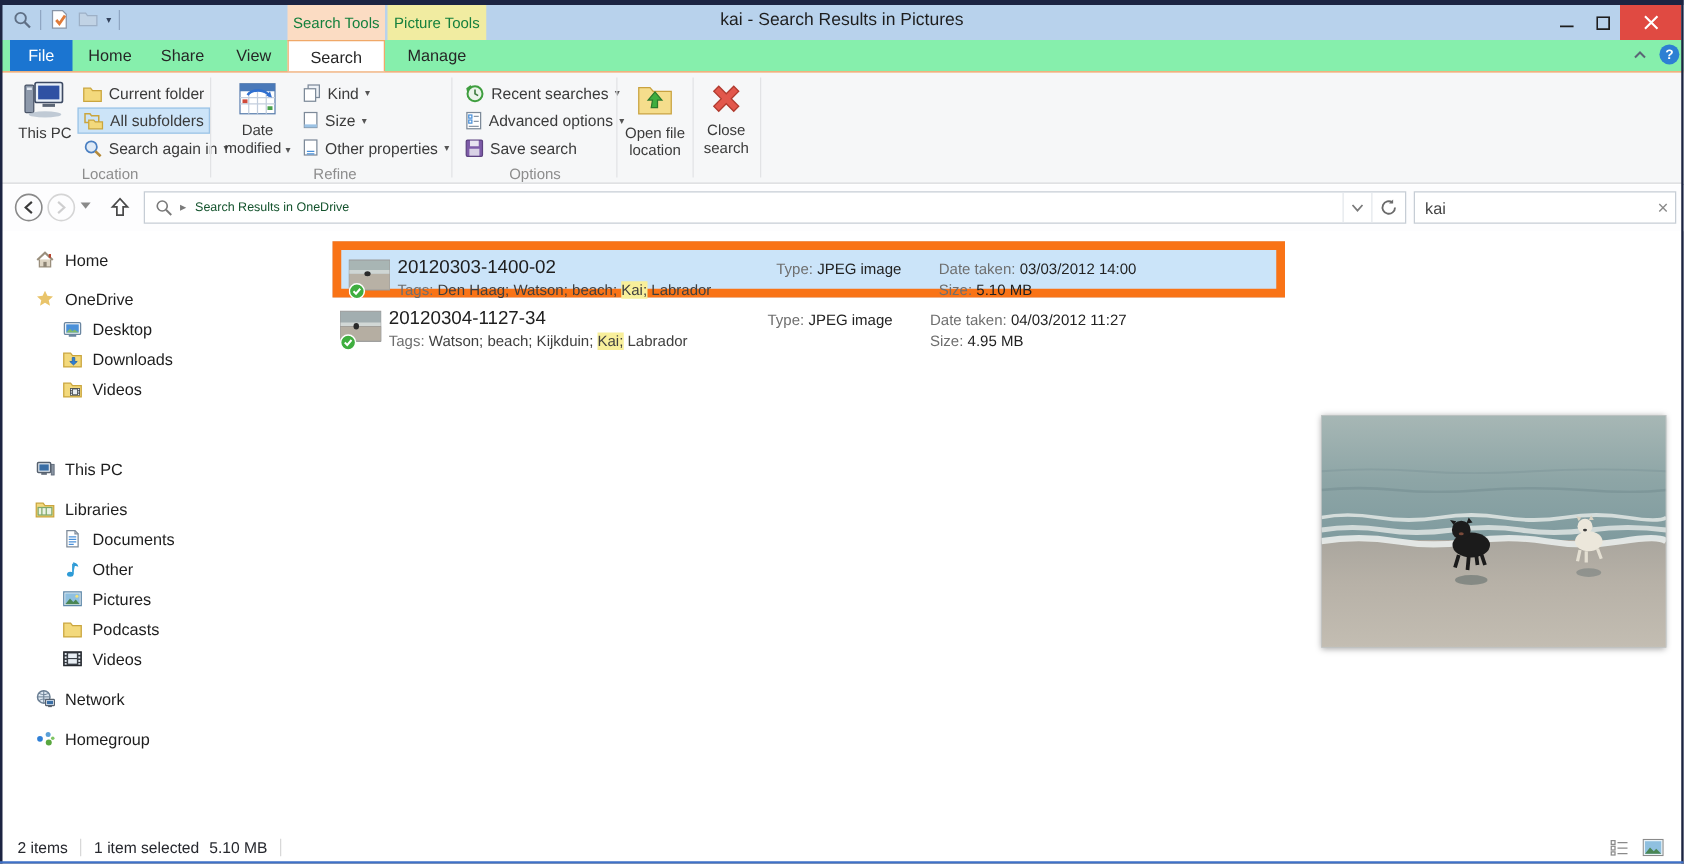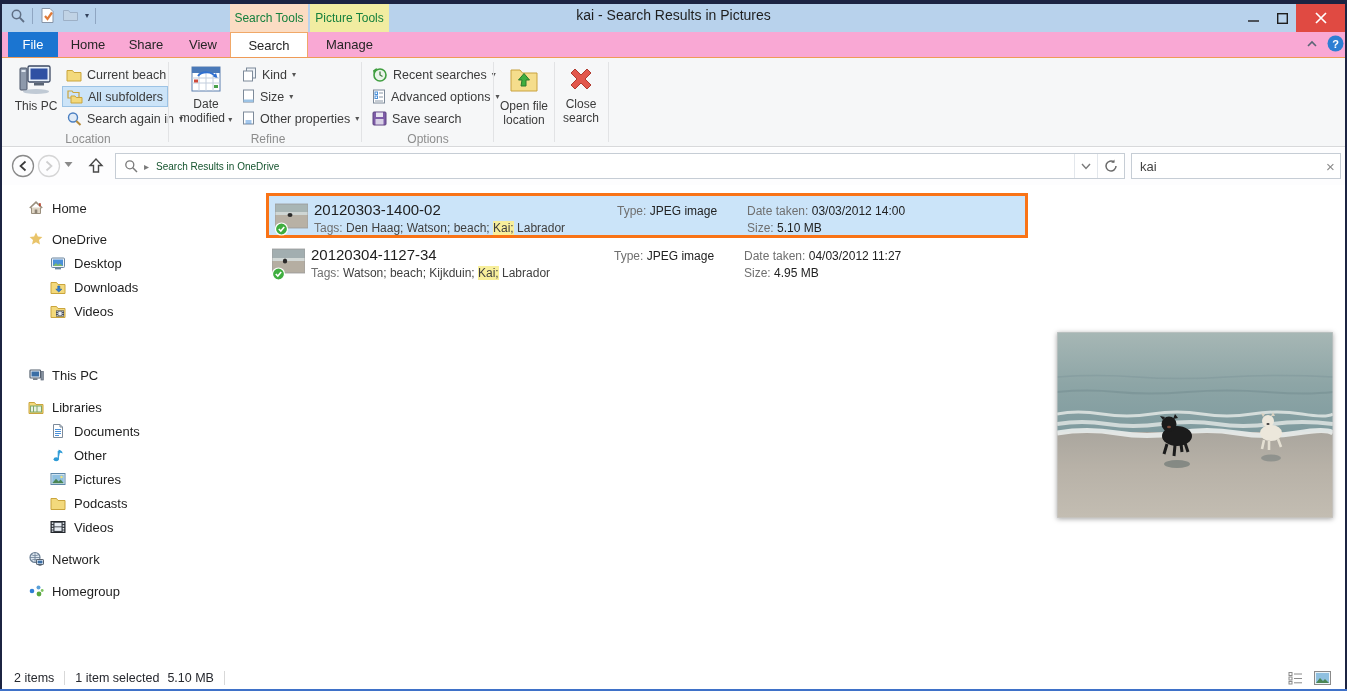--- a/index.html
+++ b/index.html
@@ -2,21 +2,21 @@
 <html><head>
 <meta charset="utf-8">
 <style>
   * { box-sizing: border-box; margin: 0; padding: 0; }
   html,body { background:#1c2442; }
   body { font-family:"Liberation Sans", sans-serif; }
   .win { position:relative; width:1347px; height:691px; background:#fff; overflow:hidden; }
   .abs { position:absolute; }
   .edge { position:absolute; background:#1c2442; z-index:50; }
   .titlebar { position:absolute; left:0; top:0; width:1347px; height:32px; background:#b8d2ec; }
-  .tabrow { position:absolute; left:0; top:32px; width:1347px; height:25px; background:#f9a8d4; }
+  .tabrow { position:absolute; left:0; top:32px; width:1347px; height:25px; background:#86efac; }
   .qat { position:absolute; top:7px; display:flex; align-items:center; gap:6px; }
   .qat-sep { width:1px; height:16px; background:#8fa6c2; }
   .title-text { position:absolute; top:7px; left:0; width:1347px; text-align:center; font-size:14px; color:#1e1e1e; }
   .ctx-tab { position:absolute; top:4px; height:40px; text-align:center; font-size:12px; color:#15803d; line-height:28px; }
   .winbtn { position:absolute; top:4px; height:28px; display:flex; align-items:center; justify-content:center; cursor:default; }
   .close-btn { background:#e04a42; }
   .tab { position:absolute; top:0; height:25px; line-height:25px; text-align:center; font-size:13px; color:#262626; }
   .file-tab { background:#1b75d1; color:#fff; }
   .active-tab { background:#fff; border:1px solid #f0a868; border-bottom:none; z-index:5; }
   .ribbon { position:absolute; left:0; top:57px; width:1347px; height:90px; background:#f6f7f8; border-top:1px solid #ef9b57; border-bottom:1px solid #d8d9db; }
@@ -33,21 +33,21 @@
   .addr-cell { height:24px; display:flex; align-items:center; justify-content:center; }
   .search-box { position:absolute; left:1131px; top:5px; width:210px; height:26px; background:#fff; border:1px solid #c6cdd5; display:flex; align-items:center; }
   .search-box input { border:none; outline:none; flex:1; font-size:13px; color:#444; padding-left:8px; font-family:"Liberation Sans",sans-serif; background:transparent; }
   .clear-x { color:#8a8a8a; font-size:15px; padding:0 10px; }
   .sidebar { position:absolute; left:2px; top:185px; width:252px; height:482px; background:#fff; font-size:13px; color:#1e1e1e; }
   .side-item { position:absolute; display:flex; align-items:center; gap:8px; height:22px; width:252px; padding-left:26px; }
   .side-item.child { padding-left:48px; }
   .side-item.sel { background:#e9e9e9; }
   .main { position:absolute; left:254px; top:185px; width:1091px; height:482px; background:#fff; }
   .frow { position:absolute; left:12px; width:762px; height:45px; }
-  .frow.sel { background:#cbe4f9; border:3px solid #f97316;text-align:right; }
+  .frow.sel { background:#cbe4f9; border:7px solid #f97316;text-align:right; }
   .thumb { position:absolute; left:6px; top:4px; width:33px; height:36px; }
   .fname { position:absolute; left:45px; top:5px; font-size:15px; color:#1e1e1e; }
   .ftags { position:absolute; left:45px; top:25px; font-size:12px; color:#3f3f3f; }
   .meta-label { color:#6f6f6f; }
   .hl { background:#f8ef9b; }
   .fmeta { position:absolute; font-size:12px; color:#222; }
   .statusbar { position:absolute; left:2px; top:667px; width:1343px; height:22px; background:#fff; display:flex; align-items:center; font-size:12.5px; color:#26282e; }
   .st-sep { width:1px; height:14px; background:#d8d8d8; margin:0 10px; }
   .preview { position:absolute; left:1057px; top:332px; width:276px; height:186px; box-shadow:0 1px 5px rgba(0,0,0,0.35); background:#9fb2b2; }
   svg { display:block; }
@@ -139,21 +139,21 @@
           </svg>
         </span>
       <span class="lbl">This PC</span>
     </div>
     <div class="smallbtn" style="left:62px;top:6px">
       <span>
           <svg width="16" height="14">
             <path d="M1 2.5h5.5L8 4.5h7V13H1z" fill="#f3d97c" stroke="#caa53d"></path>
           </svg>
         </span>
-      <span>Current beach</span>
+      <span>Current folder</span>
     </div>
     <div class="smallbtn sel-btn" style="left:62px;top:28px">
       <span>
           <svg width="16" height="15">
             <path d="M1 2h4l1.2 1.5H12V9H1z" fill="none" stroke="#caa53d" stroke-width="1.2"></path>
             <path d="M4 7h4l1.2 1.5H15V14H4z" fill="#f3d97c" stroke="#caa53d"></path>
           </svg>
         </span>
       <span>All subfolders</span>
     </div>

